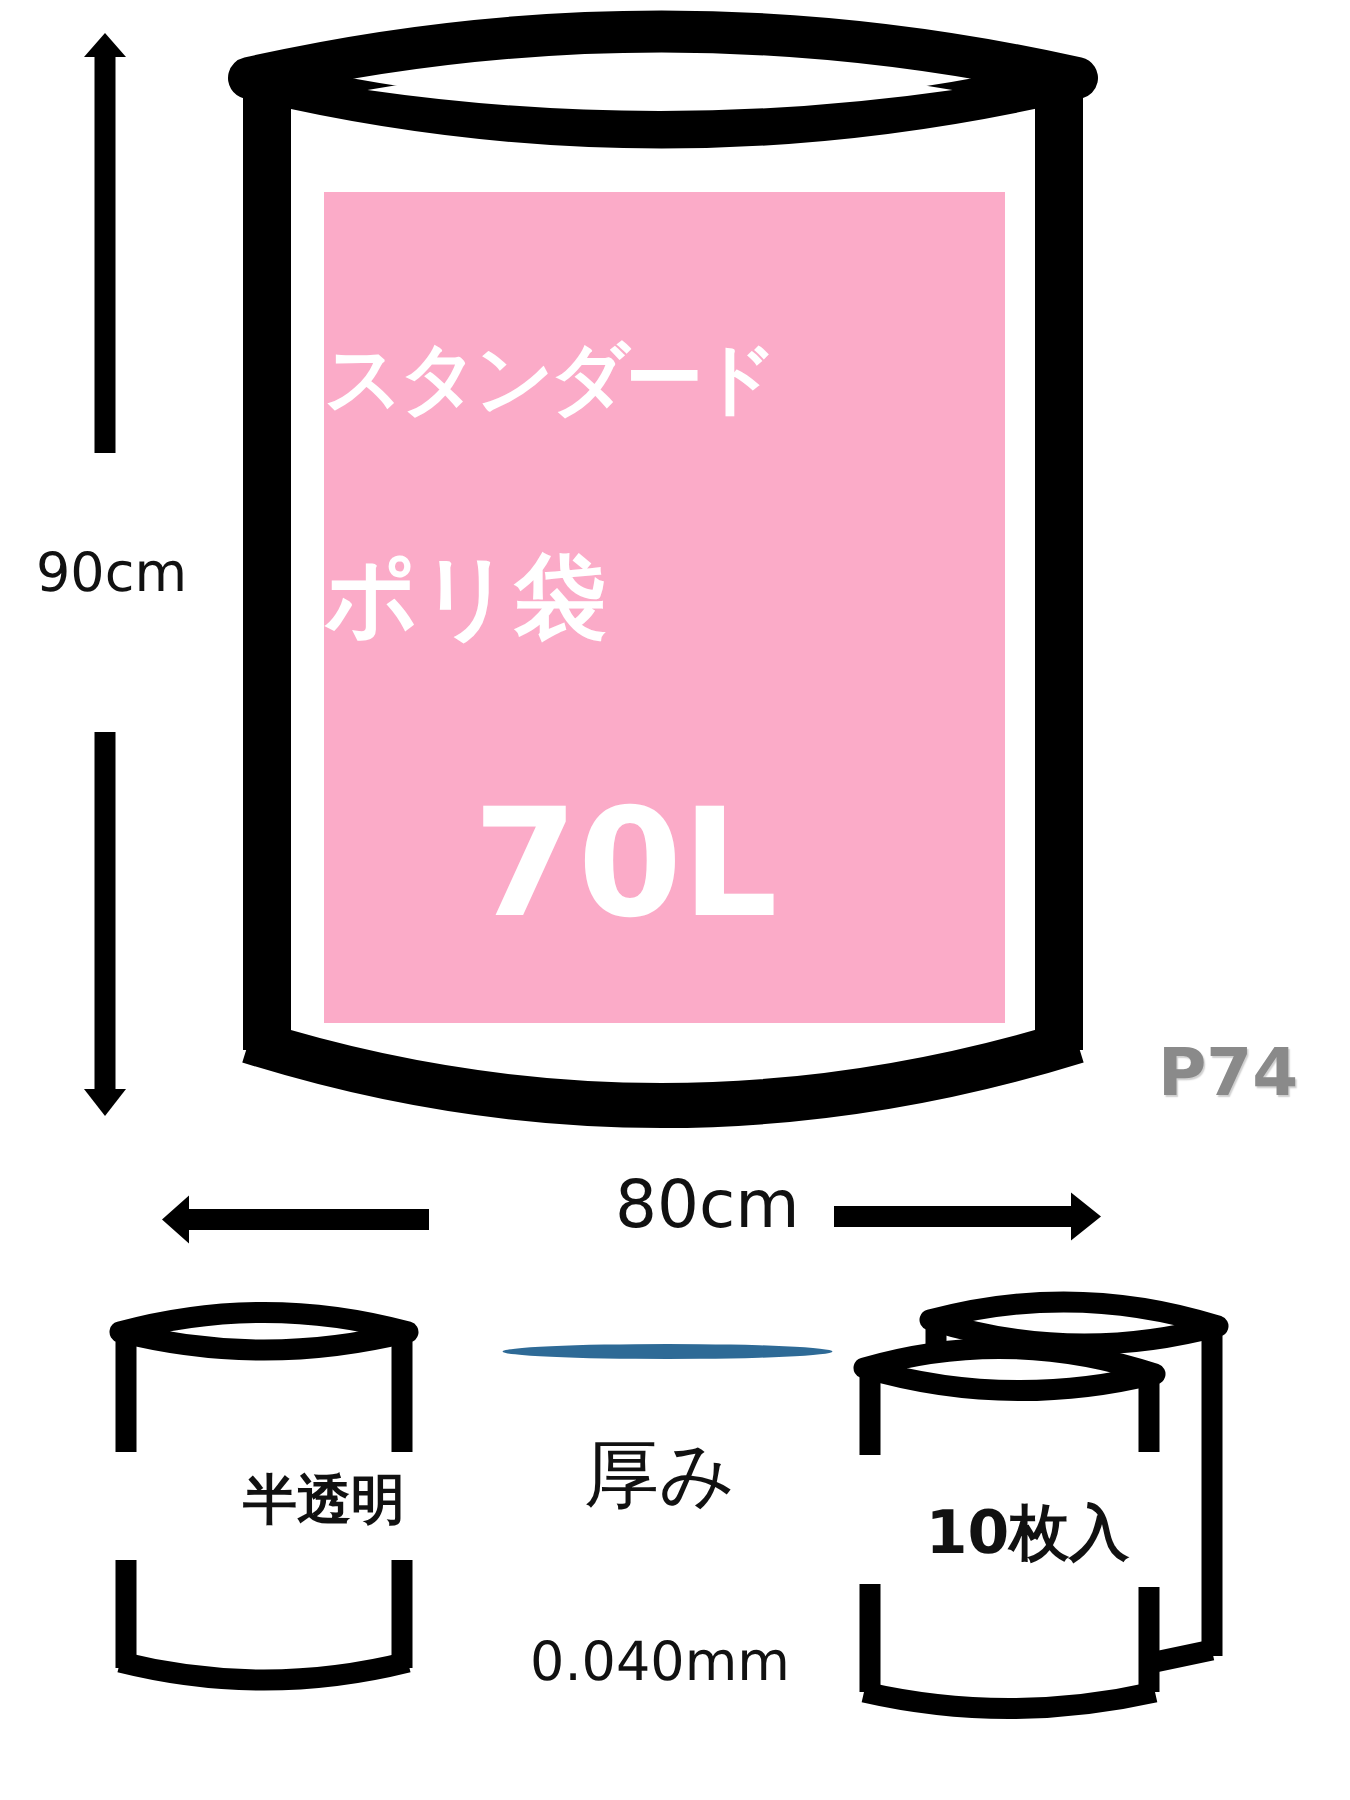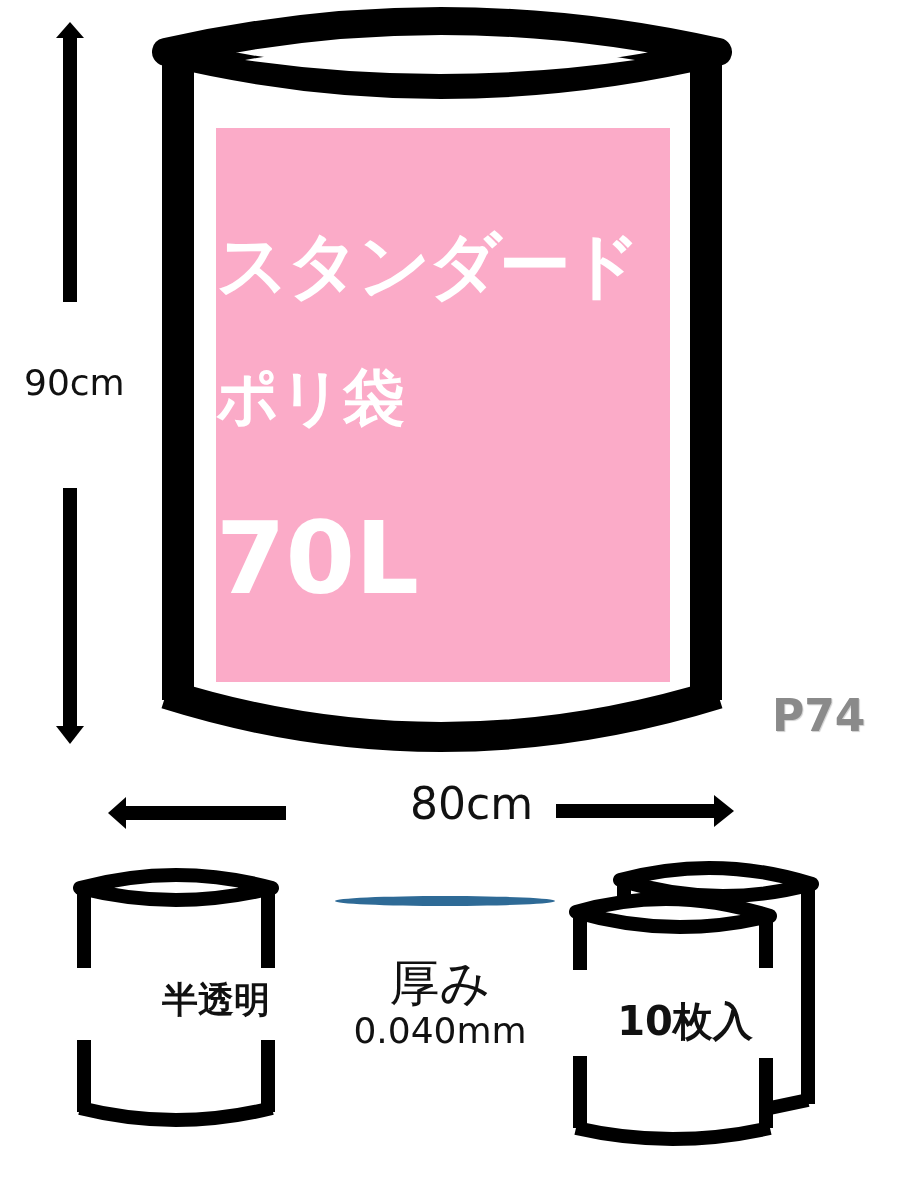--- a/index.html
+++ b/index.html
@@ -1,35 +1,35 @@
 <!DOCTYPE html>
 <html><head>
   <meta charset="utf-8">
   <style>
     html, body { margin: 0; padding: 0; background: #ffffff; }
     body { width: 900px; height: 1200px; position: relative; overflow: hidden;
            font-family: "DejaVu Sans", "Liberation Sans", sans-serif; }
     svg.canvas { position: absolute; left: 0; top: 0; }
     .pink-panel { position: absolute; left: 216px; top: 128px; width: 454px; height: 554px;
                   background: #fbabc8; }
-    .title1 { position: absolute; left: 216px; top: 218px; width: 374px; text-align: center;
-              color: #ffffff; font-weight: bold; font-size: 72px; letter-spacing: -3px; white-space: nowrap; }
+    .title1 { position: absolute; left: 216px; top: 218px; width: 374px; text-align: left;
+              color: #ffffff; font-weight: bold; font-size: 52px; letter-spacing: -3px; white-space: nowrap; }
     .title2 { position: absolute; left: 216px; top: 356px; width: 454px; 
               color: #ffffff; font-weight: bold; font-size: 62px; white-space: nowrap; }
-    .volume { position: absolute; left: 216px; top: 500px; width: 402px; text-align: left;
+    .volume { position: absolute; left: 216px; top: 517px; width: 402px; text-align: center;
               color: #ffffff; font-weight: bold; font-size: 100px; white-space: nowrap; }
     .dim-h { position: absolute; left: 24px; top: 362px; font-size: 36px; color: #111; }
     .dim-w { position: absolute; left: 378px; top: 778px; font-size: 44px; color: #111; margin-left: 32px; }
     .page-code { position: absolute; left: 772px; top: 690px; font-size: 44px; font-weight: bold;
                  color: #8a8a8a; text-shadow: 1px 1px 1px #cfcfcf; }
     .label-trans { position: absolute; left: 100px; top: 976px; width: 170px; text-align: right;
                    font-size: 36px; font-weight: bold; color: #111; }
     .label-thick { position: absolute; left: 340px; top: 950px; width: 200px; text-align: center;
                    font-size: 50px; color: #111; }
-    .label-thick-val { position: absolute; left: 330px; top: 1010px; width: 220px; text-align: center;
+    .label-thick-val { position: absolute; left: 330px; top: 1088px; width: 220px; text-align: center;
                        font-size: 36px; color: #111; }
     .label-count { position: absolute; left: 590px; top: 994px; width: 190px; text-align: center;
                    font-size: 40px; font-weight: bold; color: #111; }
   </style>
 </head>
 <body>
 
 <svg class="canvas" width="900" height="1200" viewBox="0 0 900 1200">
 
   <g>

